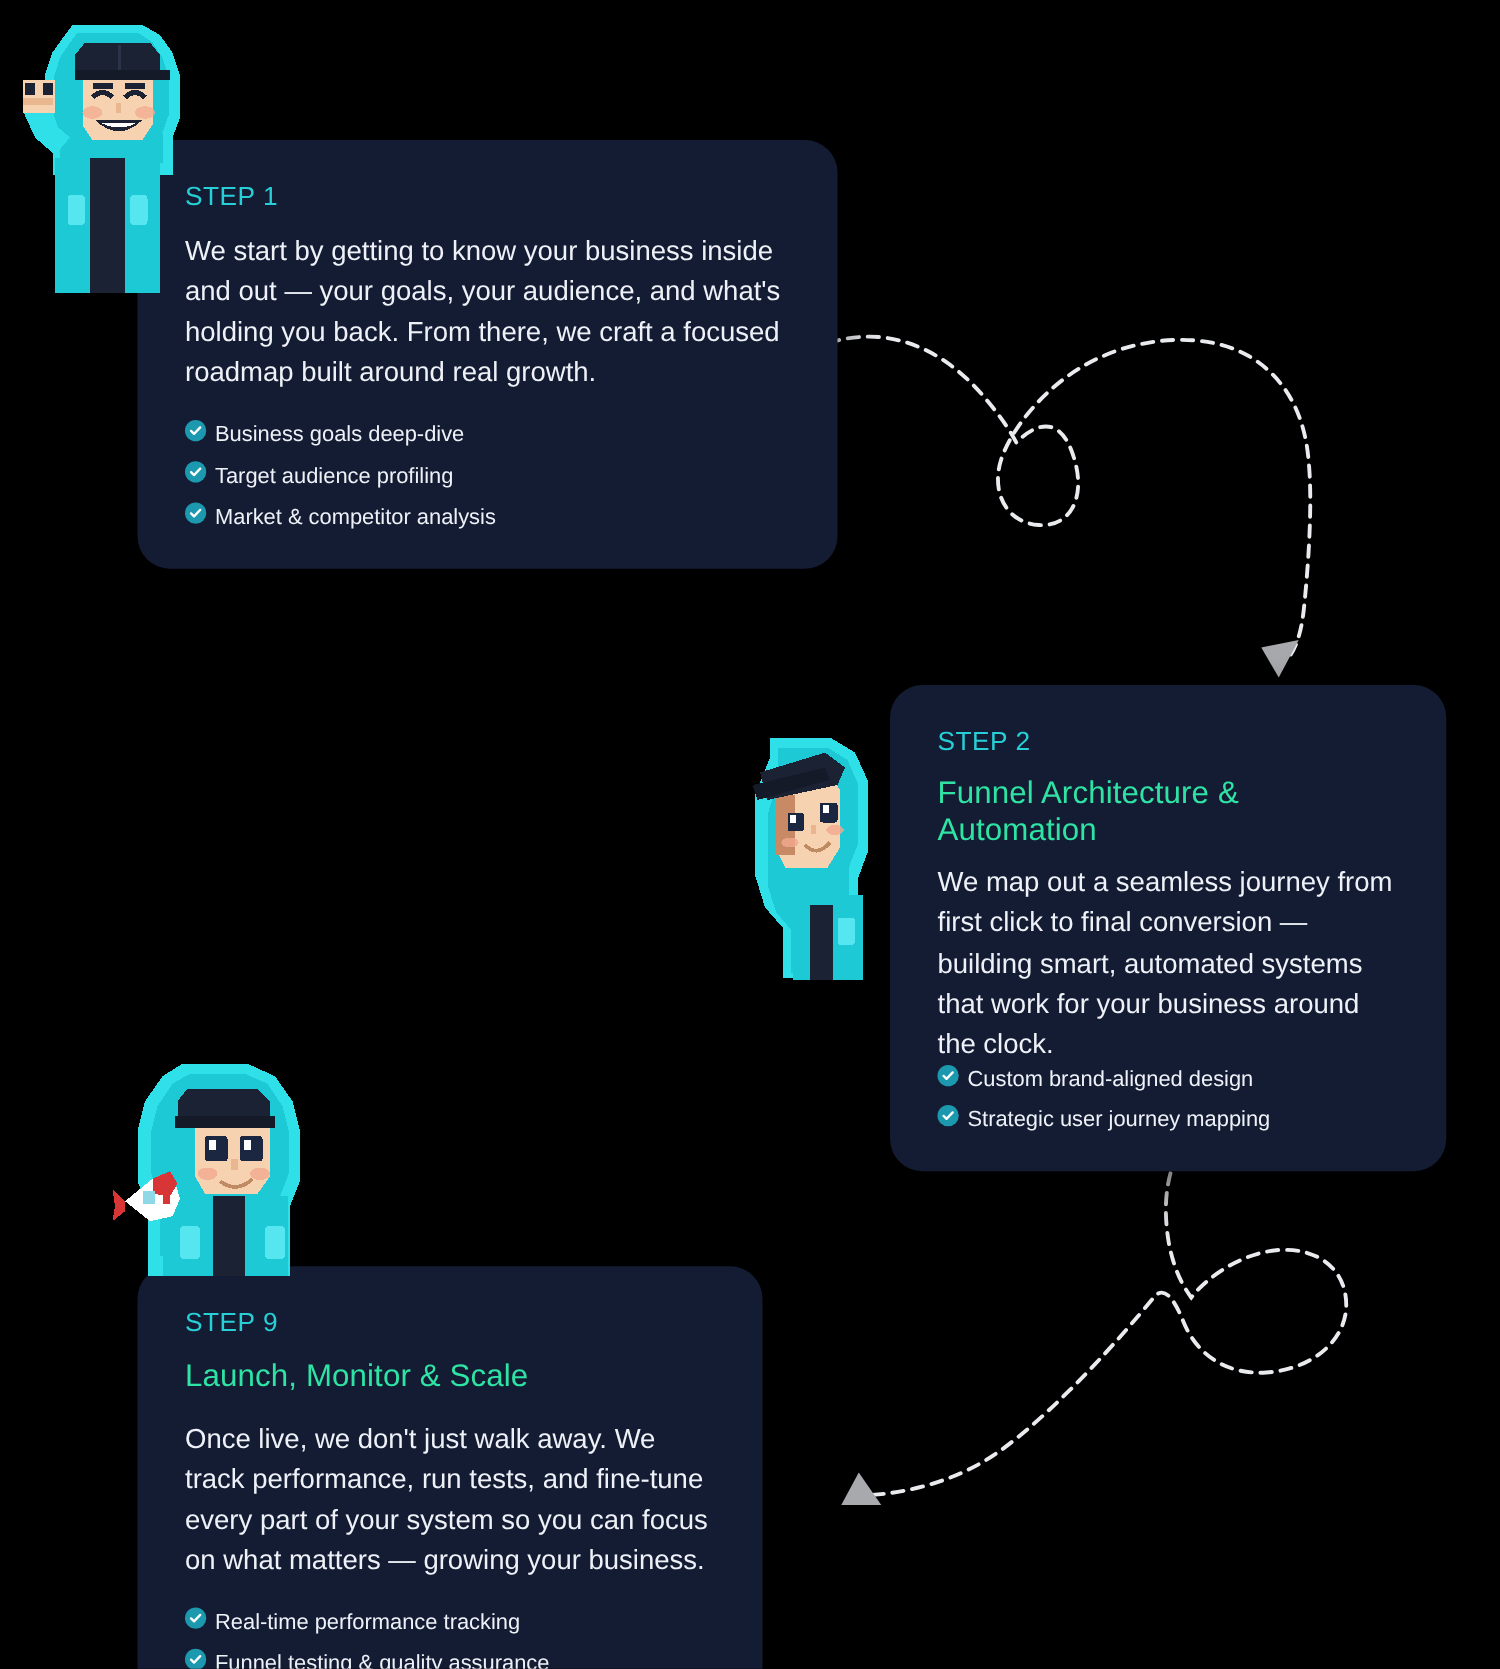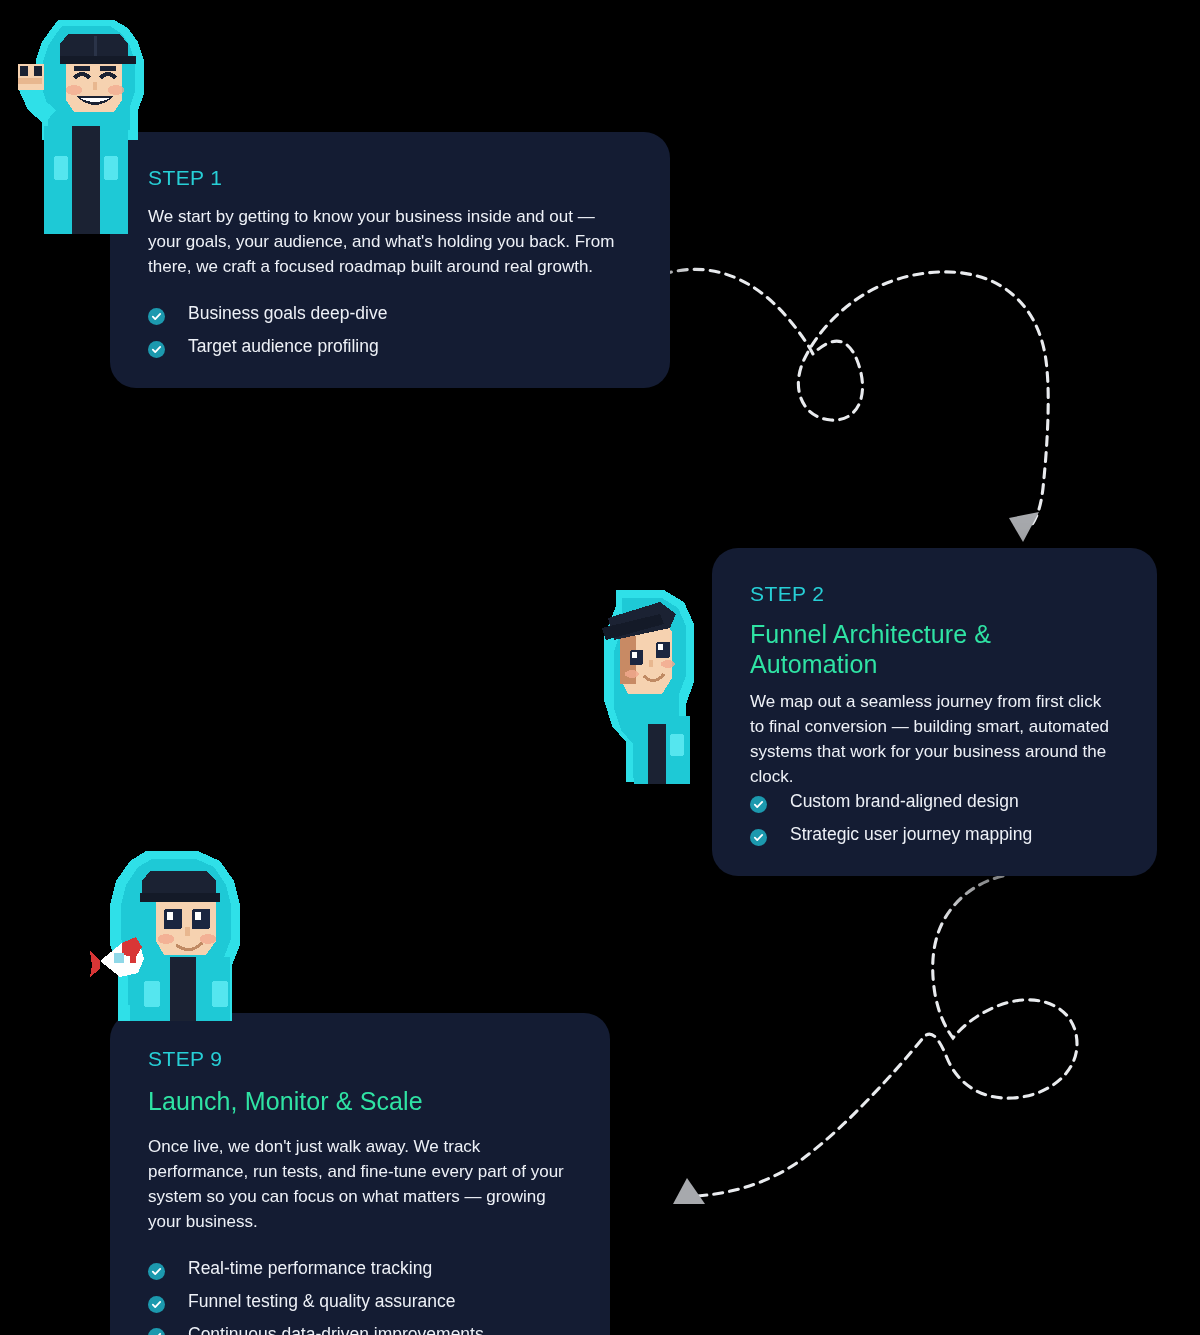--- a/index.html
+++ b/index.html
@@ -12,43 +12,43 @@
 
   
   .card{
     position:absolute;
     background:#141c33;
     border-radius:26px;
     padding:34px 38px 30px 38px;
     box-shadow:0 18px 40px rgba(0,0,0,.55);
     z-index:5;
   }
-  .card--1{ left:110px; top:132px; width:560px; }
+  .card--1{ left:110px; top:112px; width:560px; }
   .card--2{ left:712px; top:548px; width:445px; }
   .card--3{ left:110px; top:1013px; width:500px; }
 
   .step-label{
     font-size:21px; letter-spacing:.4px; color:#27cfd6;
     font-weight:400; line-height:1.1; margin-bottom:16px;
   }
   .card--2 .step-label{ margin-bottom:14px; }
   .card-title{
     font-size:25px; color:#2fe3a4; font-weight:400;
     line-height:1.2; margin-bottom:19px; letter-spacing:.1px;
   }
   .card--2 .card-title{ margin-bottom:11px; }
   .card-desc{
-    font-size:17px; line-height:1.47; color:#eef1f7;
+    font-size:22px; line-height:1.47; color:#eef1f7;
     font-weight:400; margin-bottom:22px;
   }
   .card--2 .card-desc{ margin-bottom:0; }
 
   .feature-list{ list-style:none; }
   .feature-item{
-    display:flex; align-items:flex-end; gap:23px;
+    display:flex; align-items:flex-start; gap:7px;
     margin-bottom:10px; font-size:17.5px; color:#eef1f7; line-height:1.3;
   }
   .feature-item:last-child{ margin-bottom:0; }
   .check-badge{
     flex:0 0 auto; width:17px; height:17px; border-radius:50%;
     background:#1c99ae; display:flex; align-items:center; justify-content:center;
   }
   .check-badge svg{ width:11px; height:11px; display:block; }
 
   
@@ -215,20 +215,28 @@
         <span>Business goals deep-dive</span>
       </li>
       <li class="feature-item">
         <span class="check-badge">
           <svg viewBox="0 0 12 12">
               <path d="M2 6.2 L4.6 8.8 L10 3.2" stroke="#ffffff" stroke-width="2" fill="none" stroke-linecap="round" stroke-linejoin="round"></path>
             </svg>
         </span>
         <span>Target audience profiling</span>
       </li>
+      <li class="feature-item">
+        <span class="check-badge">
+          <svg viewBox="0 0 12 12">
+              <path d="M2 6.2 L4.6 8.8 L10 3.2" stroke="#ffffff" stroke-width="2" fill="none" stroke-linecap="round" stroke-linejoin="round"></path>
+            </svg>
+        </span>
+        <span>Market &amp; competitor analysis</span>
+      </li>
     </ul>
   </div>
 
   <div class="card card--2">
     <div class="step-label">STEP 2</div>
     <div class="card-title">Funnel Architecture &amp; Automation</div>
     <div class="card-desc">We map out a seamless journey from first click to final conversion — building smart, automated systems that work for your business around the clock.</div>
     <ul class="feature-list">
       <li class="feature-item">
         <span class="check-badge">

